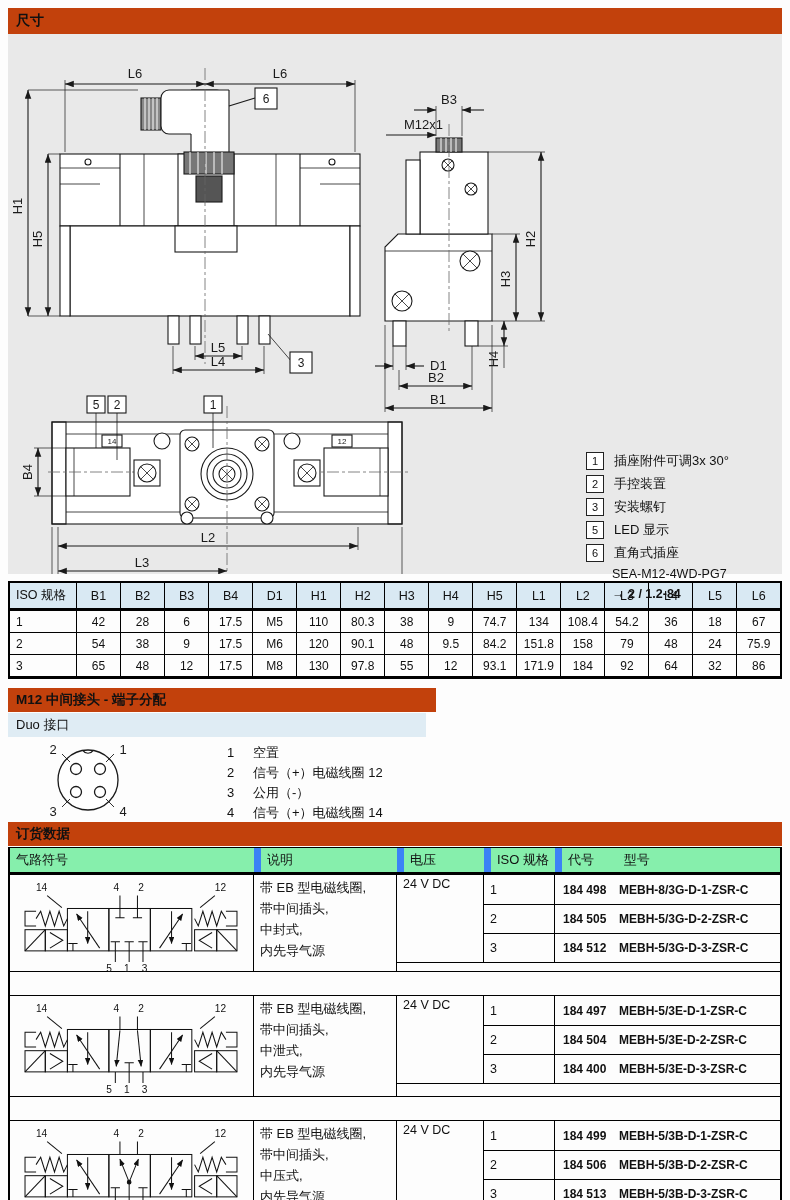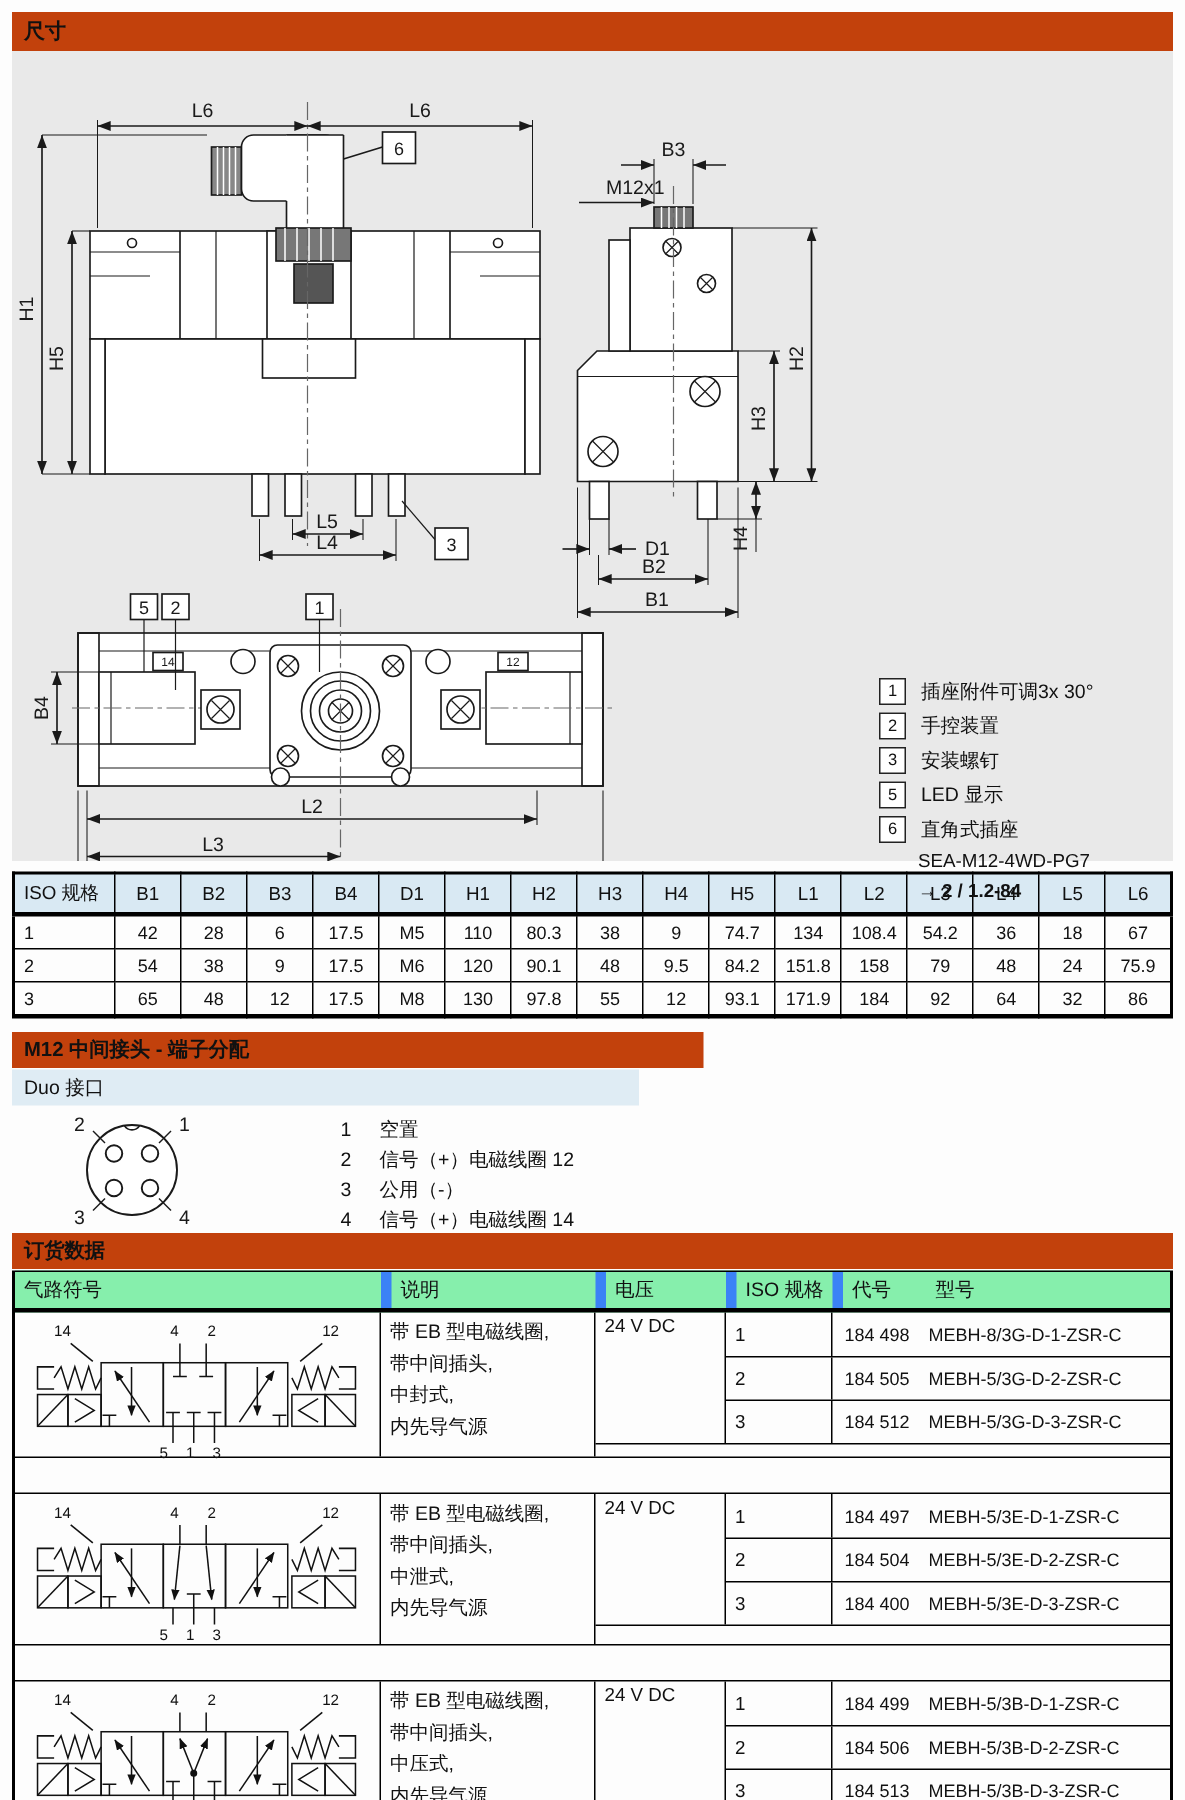--- a/index.html
+++ b/index.html
@@ -15,21 +15,21 @@
   .legend-sub{margin:2px 0 0 26px;font-size:12.5px;}
   .legend-ref{margin:6px 0 0 26px;font-size:12.5px;font-weight:bold;}
   svg text{font-family:"Liberation Sans","DejaVu Sans",sans-serif;}
   
   table.iso{border-collapse:collapse;width:774px;margin-top:7px;border:2px solid #000;border-bottom:3px solid #000;table-layout:fixed;}
   table.iso th,table.iso td{border:1px solid #000;font-size:12px;font-weight:normal;height:19px;text-align:center;padding:1px 2px;}
   table.iso th{background:#d9e9f3;height:23px;font-size:12.5px;}
   table.iso th:first-child,table.iso td:first-child{text-align:left;padding-left:6px;width:58px;}
   table.iso tr.hdr{border-bottom:3px solid #000;}
   
-  .m12-title{width:461px;}
+  .m12-title{width:428px;}
   .duo{background:#dfecf4;width:418px;font-size:13px;padding:3px 8px;box-sizing:border-box;margin-top:1px;}
   .m12-body{position:relative;height:80px;}
   .pinlist{position:absolute;left:219px;top:6px;font-size:13px;}
   .pinrow{display:flex;line-height:20px;}
   .pinrow .pn{width:26px;}
   
   .order-title{margin-top:5px;}
   .order-table{border-left:2px solid #000;border-right:2px solid #000;border-bottom:3px solid #000;margin-top:1px;}
   .ohead{display:flex;background:#86efac;border-top:1px solid #000;border-bottom:3px solid #000;font-size:13px;}
   .ohead > div{padding:3px 6px;box-sizing:border-box;}
@@ -43,21 +43,21 @@
   .group .cell{box-sizing:border-box;}
   .gsym{width:244px;flex:0 0 auto;border-right:1px solid #000;padding:4px 2px 0 2px;}
   .gdesc{width:143px;flex:0 0 auto;border-right:1px solid #000;padding:2px 6px;font-size:13px;line-height:21px;}
   .gright{flex:1;display:flex;flex-direction:column;}
   .rtop{display:flex;height:87px;border-bottom:1px solid #000;}
   .rvolt{width:87px;flex:0 0 auto;border-right:1px solid #000;padding:2px 6px;font-size:12.5px;box-sizing:border-box;}
   .sub{flex:1;display:flex;flex-direction:column;}
   .subrow{display:flex;height:29px;box-sizing:border-box;align-items:center;}
   .subrow + .subrow{border-top:1px solid #000;}
   .siso{width:71px;flex:0 0 auto;border-right:1px solid #000;padding-left:6px;font-size:12.5px;box-sizing:border-box;align-self:stretch;display:flex;align-items:center;}
-  .sct{display:flex;padding-left:8px;font-size:12px;font-weight:normal;align-items:center;}
+  .sct{display:flex;padding-left:8px;font-size:12px;font-weight:bold;align-items:center;}
   .sct .code{width:56px;}
   .gaprow{height:23px;border-top:1px solid #000;border-bottom:1px solid #000;}
   .g1{height:96px;}.g2{height:100px;}.g3{height:96px;}
 </style>
 </head>
 <body>
 
 <div class="content">
 
   <div class="bar">尺寸</div>

